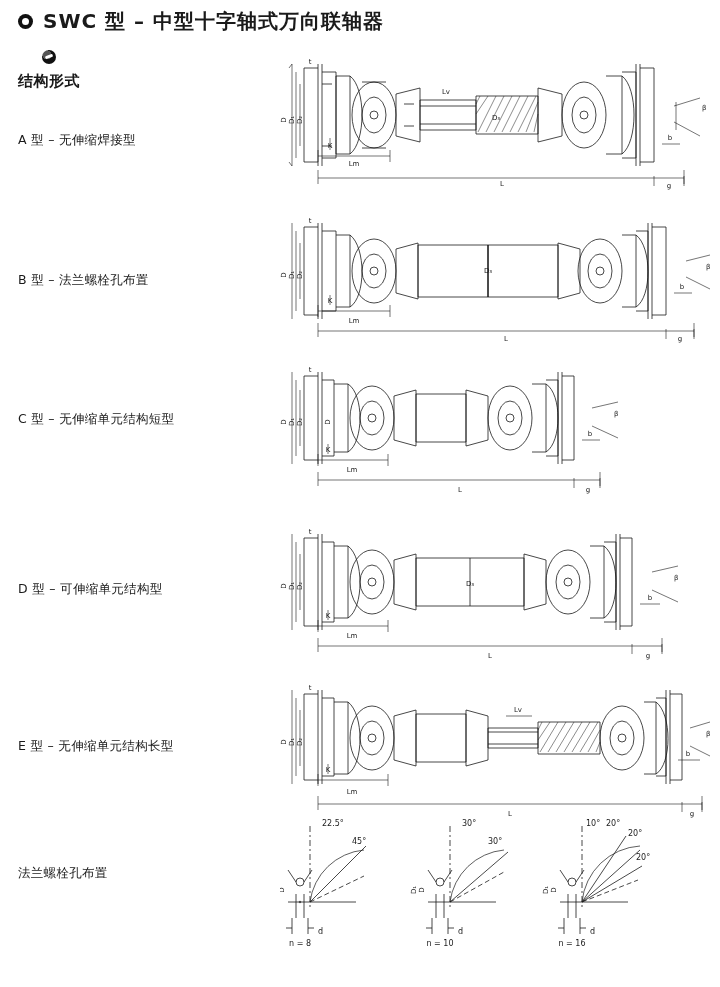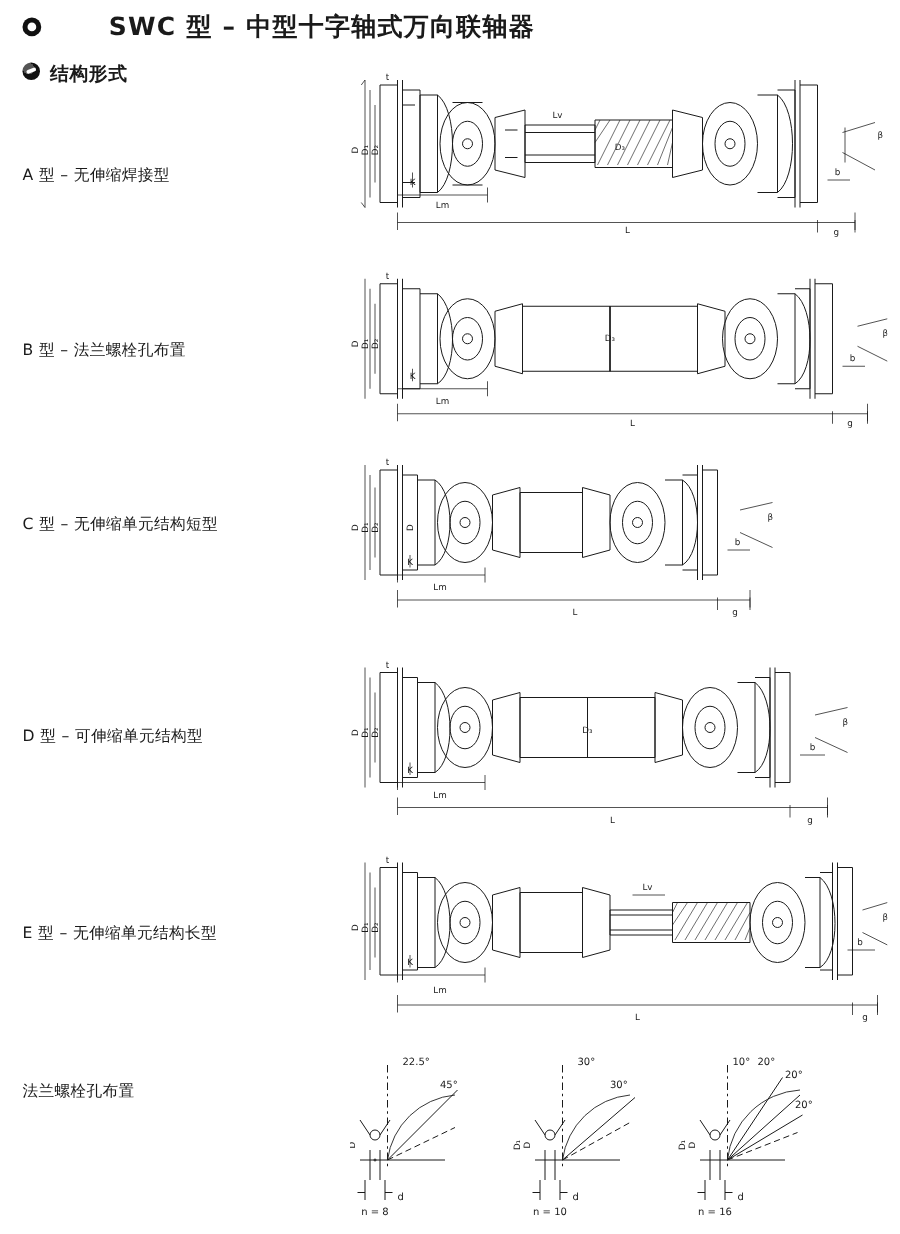--- a/index.html
+++ b/index.html
@@ -42,30 +42,30 @@
     left: 4px; top: 4px;
     width: 7px; height: 7px;
     border-radius: 50%;
     background: #fff;
   }
   .doc-title {
     font-size: 20px;
     font-weight: bold;
     letter-spacing: 1px;
     white-space: nowrap;
-    margin-left: 44px;
   }
 
   .section-row {
     position: absolute;
     left: 18px;
     top: 50px;
     display: flex;
-    align-items: flex-start;
+    align-items: center;
     gap: 8px;
+    flex-direction: column;
   }
   .section-bullet {
     width: 14px;
     height: 14px;
     border-radius: 50%;
     background: radial-gradient(circle at 35% 35%, #555 0 35%, #111 36% 100%);
     position: relative;
   }
   .section-bullet::before {
     content: "";
@@ -94,21 +94,21 @@
   
   .draw {
     position: absolute;
     left: 270px;
   }
   .draw svg { display: block; }
 
   .bolt-figs {
     position: absolute;
     left: 280px;
-    top: 836px;
+    top: 810px;
   }
 </style>
 </head>
 <body>
 
 <div class="page">
 
   <div class="title-row">
     <span class="title-bullet"></span>
     <span class="doc-title">SWC 型 – 中型十字轴式万向联轴器</span>

